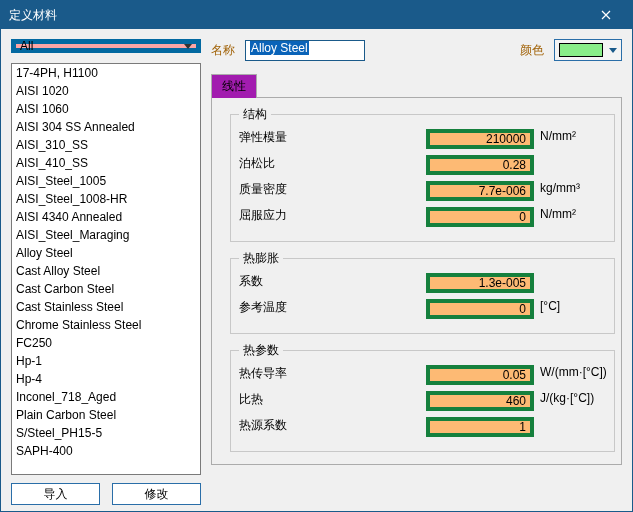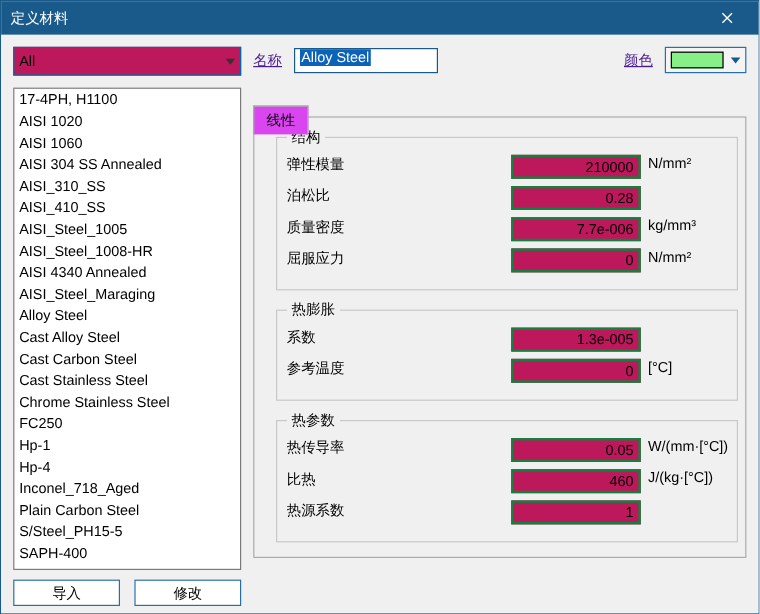--- a/index.html
+++ b/index.html
@@ -4,46 +4,46 @@
 <style>
   * { box-sizing: border-box; font-family: "Microsoft YaHei", Arial, sans-serif; font-size: 12px; }
   body { margin: 0; padding: 0; background: #fff; }
   .window { width: 633px; height: 512px; border: 1px solid #1a5a8a; display: flex; flex-direction: column; }
   .titlebar { height: 28px; background: #1a5a8a; color: #fff; display: flex; align-items: center; padding: 0 8px; gap: 44px; }
   .titlebar-title { flex: 1; }
   .close-btn { width: 36px; height: 28px; display: flex; align-items: center; justify-content: center; cursor: pointer; }
   .close-btn svg { width: 10px; height: 10px; }
   .content { flex: 1; display: flex; padding: 10px 10px 6px 10px; gap: 10px; background: #f0f0f0; }
   .left-col { width: 190px; display: flex; flex-direction: column; }
-  .filter-select { width: 100%; height: 24px; border: 1px solid #0369a1; background: #be185d; padding: 0 4px; display: flex; align-items: center; justify-content: space-between; cursor: pointer; }
+  .filter-select { width: 100%; height: 14px; border: 5px solid #0369a1; background: #fca5a5; padding: 0 4px; display: flex; align-items: center; justify-content: space-between; cursor: pointer; }
   .chev { width: 0; height: 0; border-left: 4px solid transparent; border-right: 4px solid transparent; border-top: 5px solid #333; }
   .material-list { flex: 1; border: 1px solid #7a7a7a; background: #fff; margin-top: 10px; overflow-y: auto; padding: 0 0; }
   .material-list::-webkit-scrollbar{width:16px;}
   .material-list::-webkit-scrollbar-track{background:#f0f0f0;border-left:1px solid #ccc;}
   .material-list::-webkit-scrollbar-thumb{background:#cfcfcf;border:1px solid #aaa;}
   .material-item { padding: 1px 4px; cursor: pointer; white-space: nowrap; line-height: 16px; }
   .btn-row { display: flex; gap: 12px; margin-top: 8px; }
   .btn { flex: 1; height: 22px; border: 1px solid #2a6ea8; background: #fff; display: flex; align-items: center; justify-content: center; cursor: pointer; color: #000; }
   .right-col { flex: 1; display: flex; flex-direction: column; }
   .name-row { display: flex; align-items: center; height: 22px; margin-bottom: 12px; gap: 10px; }
-  .label { color: #4c1d95; text-decoration: underline; }
+  .label { color: #a16207; }
   .name-input { width: 120px; height: 21px; border: 1px solid #1a5a8a; background: #fff; padding: 0 4px; color: #000; }
   .name-input .sel { background: #0a63b8; color: #fff; padding: 0 1px; }
   .color-wrap { display: flex; align-items: center; border: 1px solid #2a6ea8; height: 22px; padding: 0 4px; gap: 6px; cursor: pointer; background: #f4f4f4; }
   .color-swatch { width: 44px; height: 14px; border: 1px solid #000; }
   .tab-area { }
   .tab-hdr { display: flex; }
-  .tab { border: 1px solid #ababab; border-bottom: none; background: #d946ef; padding: 3px 10px; position: relative; top: 15px; }
+  .tab { border: 1px solid #ababab; border-bottom: none; background: #a21caf; padding: 3px 10px; position: relative; top: 1px; }
   .panel { border: 1px solid #ababab; background: #f0f0f0; padding: 8px 6px 4px 6px; }
   fieldset.group { border: 1px solid #c8c8c8; margin: 0 0 8px 12px; padding: 6px 8px 8px 8px; }
   fieldset.group > legend { padding: 0 4px; color: #000; }
   .prop-row { display: flex; height: 26px; }
   .prop-label { width: 88px; }
   .prop-spacer { flex: 1; }
-  .prop-input { width: 108px; height: 20px; border: 2px solid #15803d; background: #be185d; text-align: right; padding: 0 4px; font-family: inherit; font-size: 12px; }
+  .prop-input { width: 108px; height: 20px; border: 4px solid #15803d; background: #fdba74; text-align: right; padding: 0 4px; font-family: inherit; font-size: 12px; }
   .prop-unit { width: 72px; padding-left: 6px; }
 </style>
 </head>
 <body>
 
 <div class="window">
   <div class="titlebar">
     <span class="titlebar-title">定义材料</span>
     <div class="close-btn">
       <svg viewBox="0 0 10 10">

